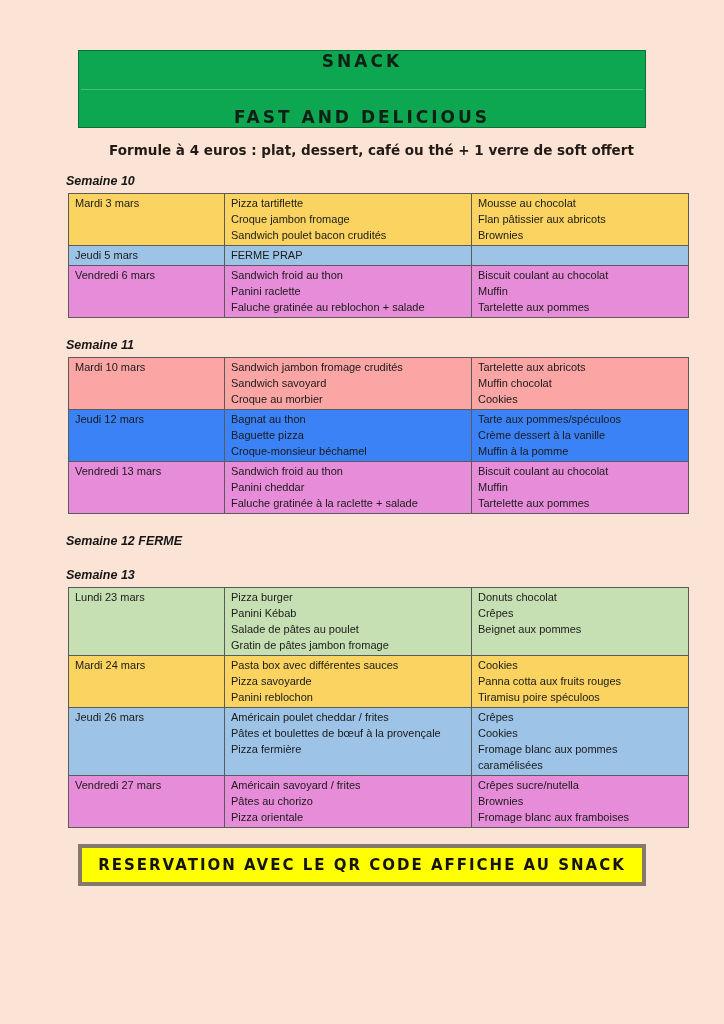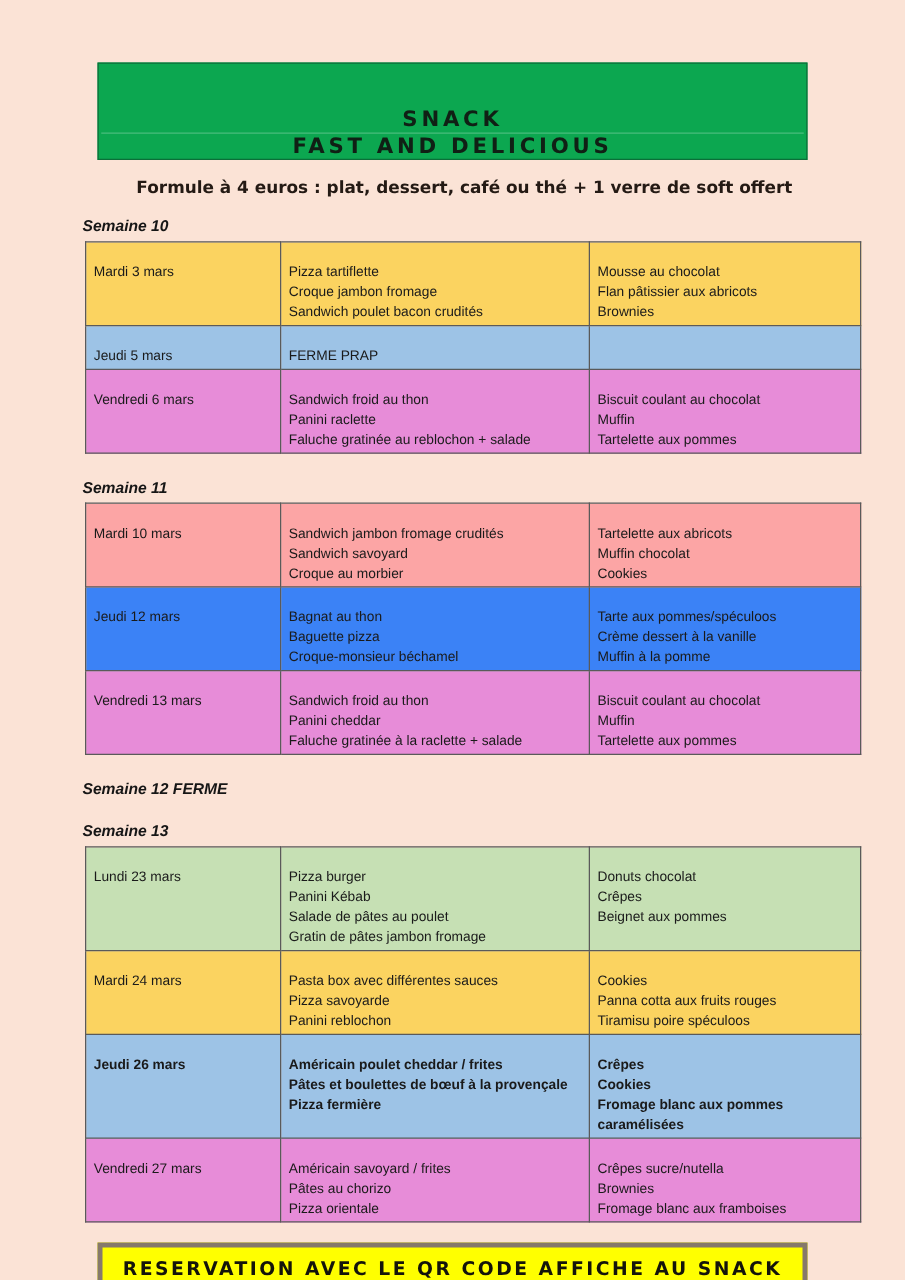--- a/index.html
+++ b/index.html
@@ -10,21 +10,21 @@
     color:#1A1A1A;
     overflow:hidden;
   }
   .page{position:relative;width:724px;height:1024px;}
 
   
   .header-box{
     margin:50px 0 0 78px;
     width:566px;height:76px;
     border:1px solid #0B6F38;
-    display:flex;flex-direction:column;justify-content:flex-end;
+    display:flex;flex-direction:column;justify-content:space-between;
     text-align:center;
   }
   .header-line{
     font-family:"DejaVu Sans", sans-serif;
     font-weight:bold;font-size:17px;letter-spacing:3px;
     color:#102015;
   }
   .header-divider{height:1px;background:rgba(255,255,255,0.25);margin:0 2px;}
 
   
@@ -47,21 +47,21 @@
   section:first-child .week-heading{margin-top:0;}
 
   table.menu-table{
     border-collapse:collapse;
     margin-left:2px;
     table-layout:fixed;width:587px;
     font-size:11px;
   }
   table.menu-table td{
     border:1px solid #5A5A5A;
-    padding:16px 4px 2px 6px;
+    padding:1px 4px 2px 6px;
     vertical-align:top;
     line-height:16px;
   }
   td.day{width:145px;vertical-align:middle;}
   td.dishes{width:236px;}
   td.desserts{width:206px;}
   .line{white-space:normal;}
 
   
   .banner{
@@ -208,21 +208,21 @@
                 <div class="line">Pasta box avec différentes sauces</div>
                 <div class="line">Pizza savoyarde</div>
                 <div class="line">Panini reblochon</div>
               </td>
               <td class="desserts">
                 <div class="line">Cookies</div>
                 <div class="line">Panna cotta aux fruits rouges</div>
                 <div class="line">Tiramisu poire spéculoos</div>
               </td>
             </tr>
-            <tr style="background: rgb(157, 195, 230); font-weight: bold;">
+            <tr style="background: rgb(157, 195, 230);">
               <td class="day">Jeudi 26 mars</td>
               <td class="dishes">
                 <div class="line">Américain poulet cheddar / frites</div>
                 <div class="line">Pâtes et boulettes de bœuf à la provençale</div>
                 <div class="line">Pizza fermière</div>
               </td>
               <td class="desserts">
                 <div class="line">Crêpes</div>
                 <div class="line">Cookies</div>
                 <div class="line">Fromage blanc aux pommes caramélisées</div>

